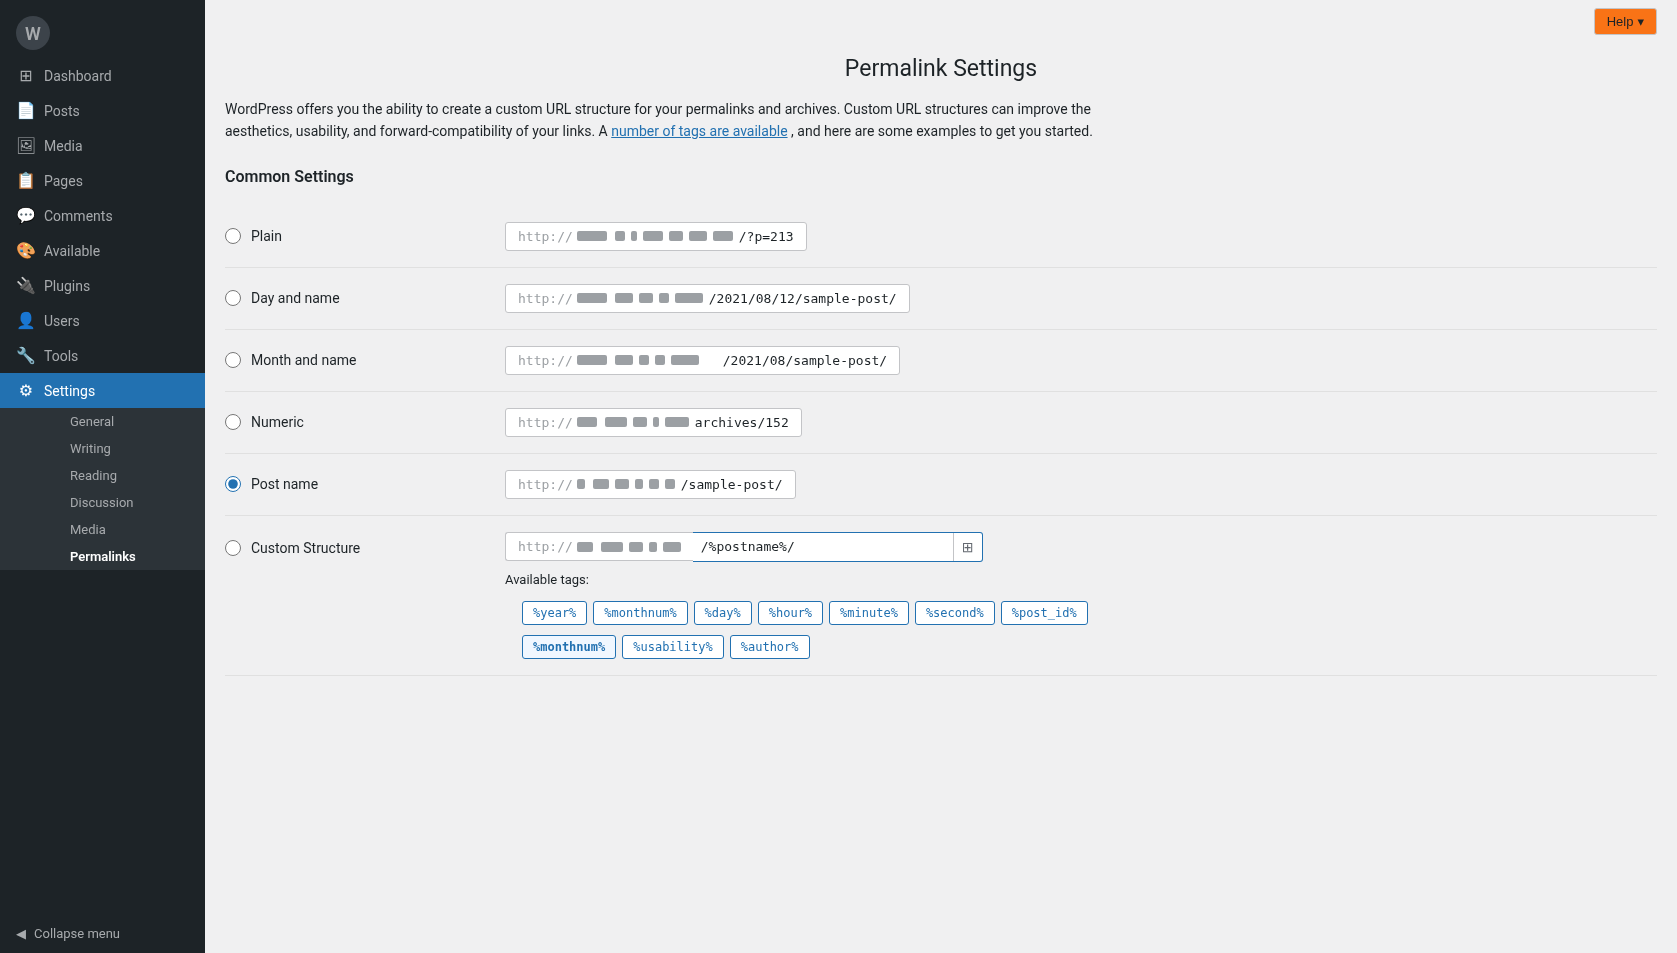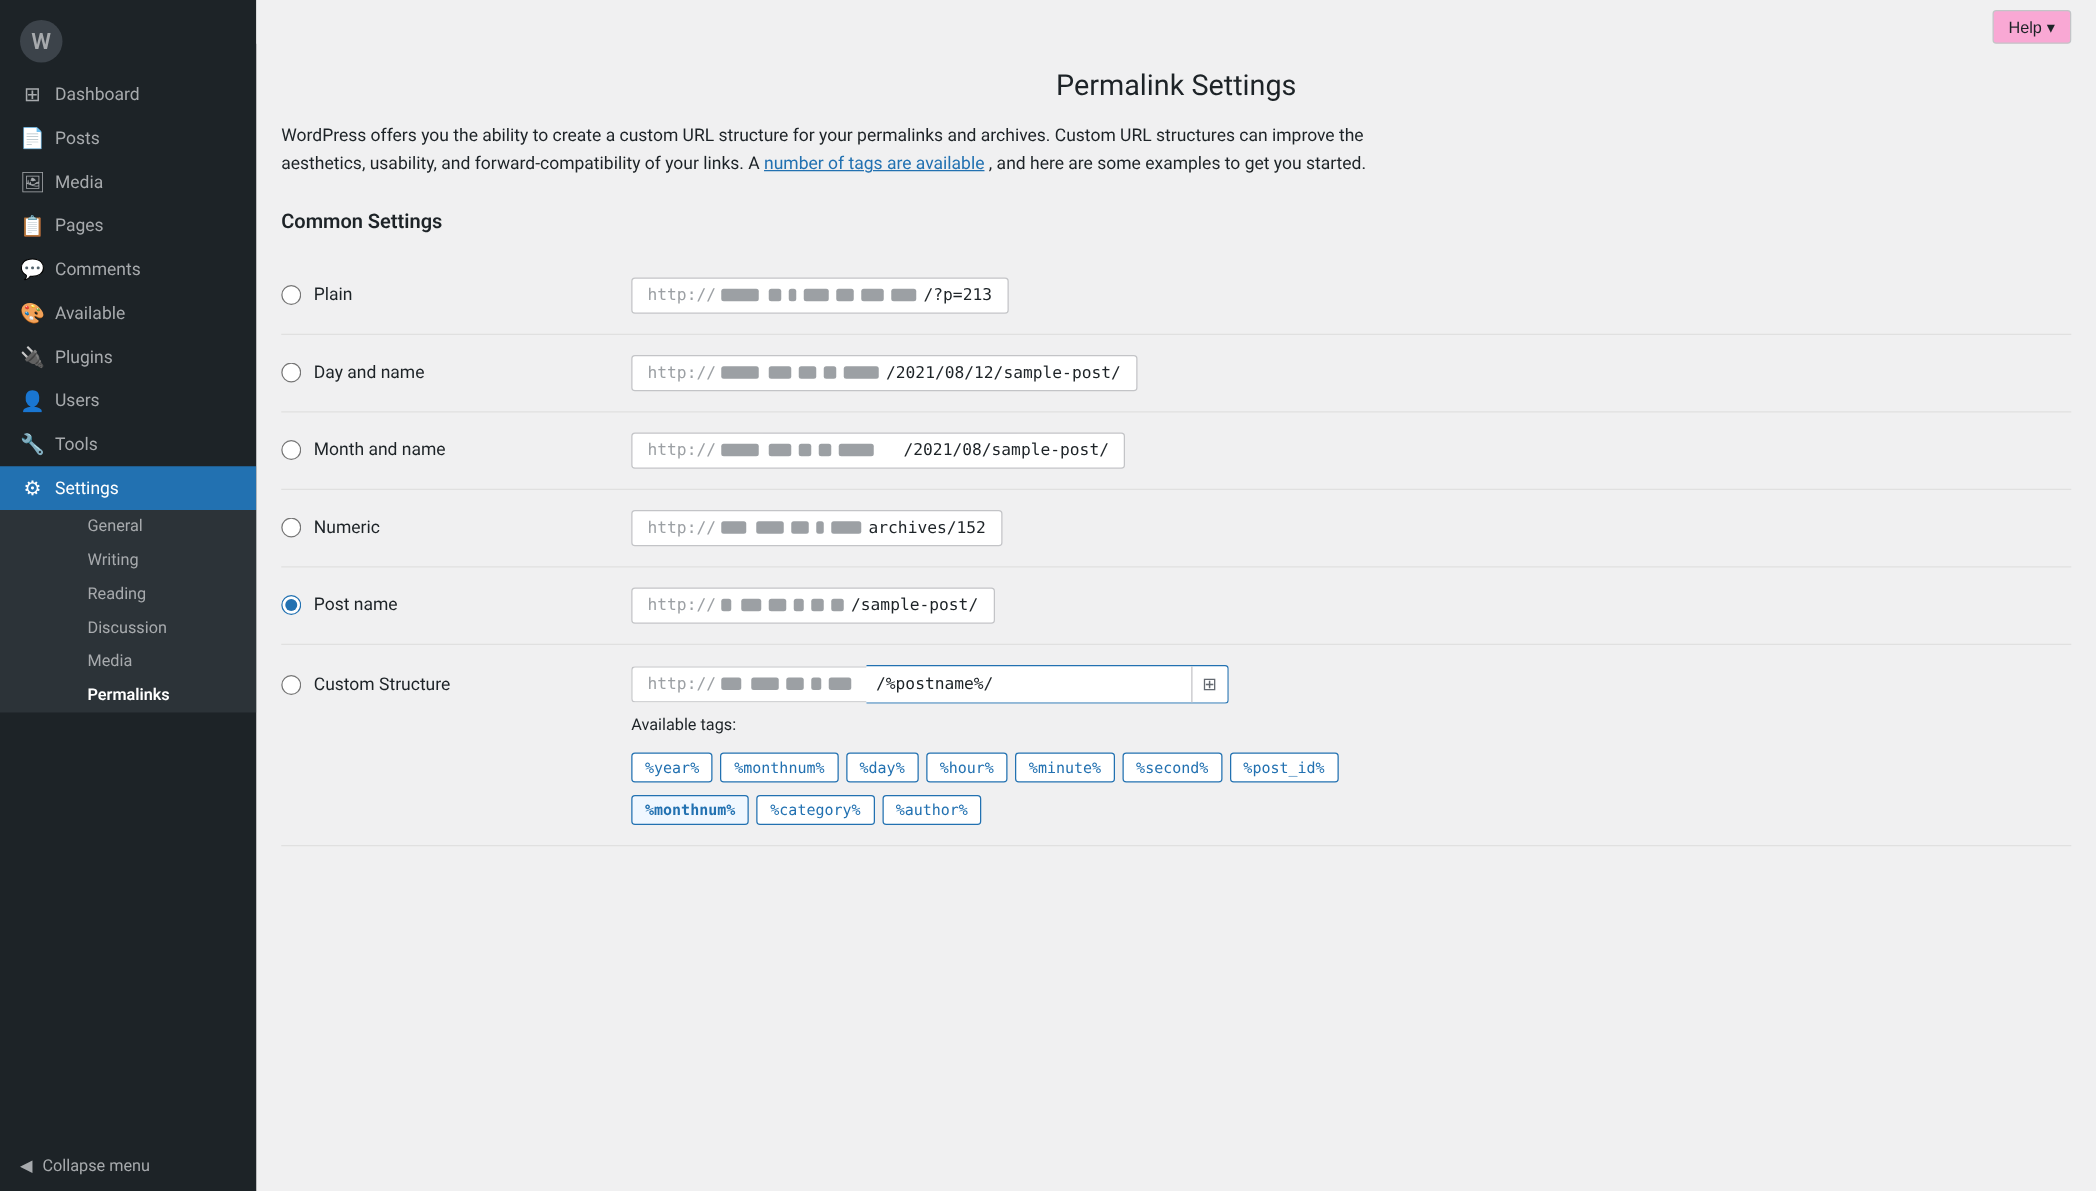--- a/index.html
+++ b/index.html
@@ -79,21 +79,21 @@
       flex-direction: column;
       overflow: hidden;
     }
     #topbar {
       background: #f0f0f1;
       padding: 8px 20px 0 20px;
       display: flex;
       justify-content: flex-end;
     }
     .help-btn {
-      background: #f9a8d4;
+      background: #f97316;
       border: 1px solid #c3c4c7;
       border-radius: 3px;
       padding: 5px 12px;
       font-size: 13px;
       cursor: pointer;
       display: flex;
       align-items: center;
       gap: 4px;
       color: #1d2327;
     }
@@ -207,20 +207,21 @@
     }
     .tags-label {
       font-size: 13px;
       color: #1d2327;
       margin-bottom: 4px;
     }
     .tags-row {
       display: flex;
       flex-wrap: wrap;
       gap: 6px;
+      margin-left: 17px;
     }
     .tag-btn {
       border: 1px solid #2271b1;
       background: #fff;
       color: #2271b1;
       border-radius: 3px;
       padding: 4px 10px;
       font-size: 12px;
       cursor: pointer;
       font-family: monospace;
@@ -443,20 +444,20 @@
           <button class="tag-btn">%year%</button>
           <button class="tag-btn">%monthnum%</button>
           <button class="tag-btn">%day%</button>
           <button class="tag-btn">%hour%</button>
           <button class="tag-btn">%minute%</button>
           <button class="tag-btn">%second%</button>
           <button class="tag-btn">%post_id%</button>
         </div>
         <div class="tags-row">
           <button class="tag-btn active">%monthnum%</button>
-          <button class="tag-btn">%category%</button>
+          <button class="tag-btn">%usability%</button>
           <button class="tag-btn">%author%</button>
         </div>
       </div>
     </div>
 
   </div>
 </div>
 
 </body></html>

